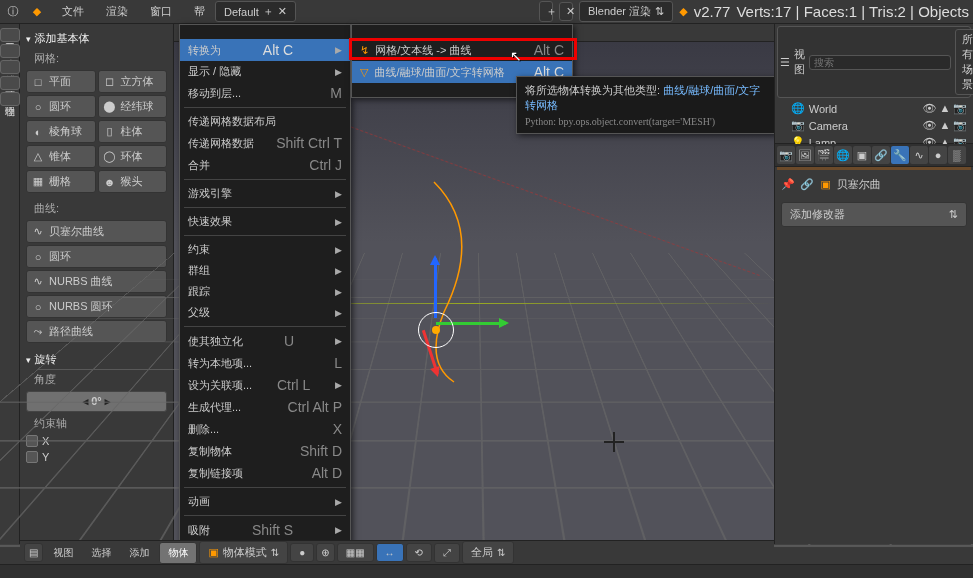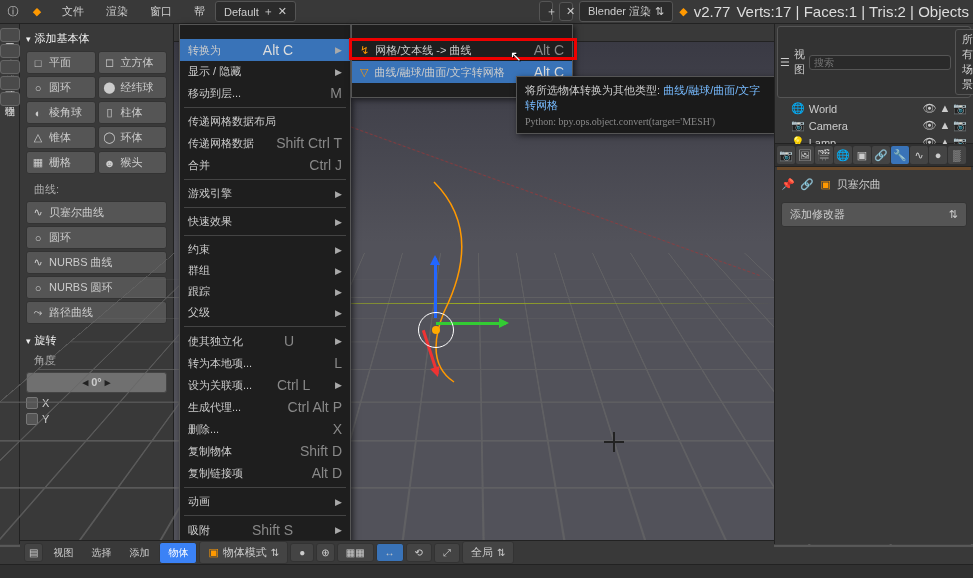--- a/index.html
+++ b/index.html
@@ -66,21 +66,21 @@
 .ol-icons{margin-left:auto;display:flex;gap:3px;font-size:10px;color:#999}
 .prop-tabs{display:flex;gap:1px;padding:2px;background:#303030;border-bottom:1px solid #222}
 .ptab{width:18px;height:18px;background:#444;border-radius:2px;display:flex;align-items:center;justify-content:center;font-size:11px}
 .ptab.active{background:#3973b8;color:#fff}
 .prop-body{padding:6px}
 .pin-row{display:flex;align-items:center;gap:6px;padding:4px 0}
 .mod-btn{background:#555;border:1px solid #333;border-radius:3px;padding:4px 8px;display:flex;align-items:center;justify-content:space-between;margin-top:6px}
 .bottom-bar{position:absolute;left:20px;bottom:14px;right:199px;height:24px;background:#393939;border-top:1px solid #222;display:flex;align-items:center;padding:0 4px;gap:2px}
 .bb-item{padding:3px 8px;background:#444;border:1px solid #333;border-radius:3px;font-size:10px;display:flex;align-items:center;gap:4px}
 .bb-item.plain{background:transparent;border:none}
-.bb-item.active{background:#3b82f6;color:#fff}
+.bb-item.active{background:#737373;color:#fff}
 .bottom-strip{position:absolute;left:0;bottom:0;right:0;height:14px;background:#303030;border-top:1px solid #222}
 .mouse-cursor{position:absolute;left:510px;top:48px;font-size:14px;color:#fff;pointer-events:none;text-shadow:1px 1px 0 #000}
 .stats{color:#ddd;font-size:15px;white-space:nowrap}
 </style>
 </head>
 <body>
 
 <div class="top-bar">
   <span class="icon-slot">ⓘ</span>
   <span class="icon-slot" style="color:#f90">◆</span>
@@ -111,20 +111,21 @@
 <div class="left-col">
   <div class="vtab">工具</div>
   <div class="vtab">创建</div>
   <div class="vtab">关系</div>
   <div class="vtab">动画</div>
   <div class="vtab">物理</div>
 </div>
 
 <div class="tool-panel">
   <div class="panel-hdr">添加基本体</div>
+  <div class="sub-lbl">网格:</div>
   <div class="tool-grid" id="mesh-grid">
       <div class="tool-btn">
         <span class="ico">□</span>
         <span>平面</span>
       </div>
       <div class="tool-btn">
         <span class="ico">◻</span>
         <span>立方体</span>
       </div>
       <div class="tool-btn">
@@ -180,20 +181,21 @@
       </div>
       <div class="tool-btn full">
         <span class="ico">⤳</span>
         <span>路径曲线</span>
       </div>
     </div>
 
   <div class="panel-hdr" style="">旋转</div>
   <div class="sub-lbl">角度</div>
   <div class="angle-box">◂ <span>0°</span> ▸</div>
+  <div class="sub-lbl">约束轴</div>
   <div class="chk">
       <span class="chkbox"></span>
       <span>X</span>
     </div>
   <div class="chk">
       <span class="chkbox"></span>
       <span>Y</span>
     </div>
 </div>
 

